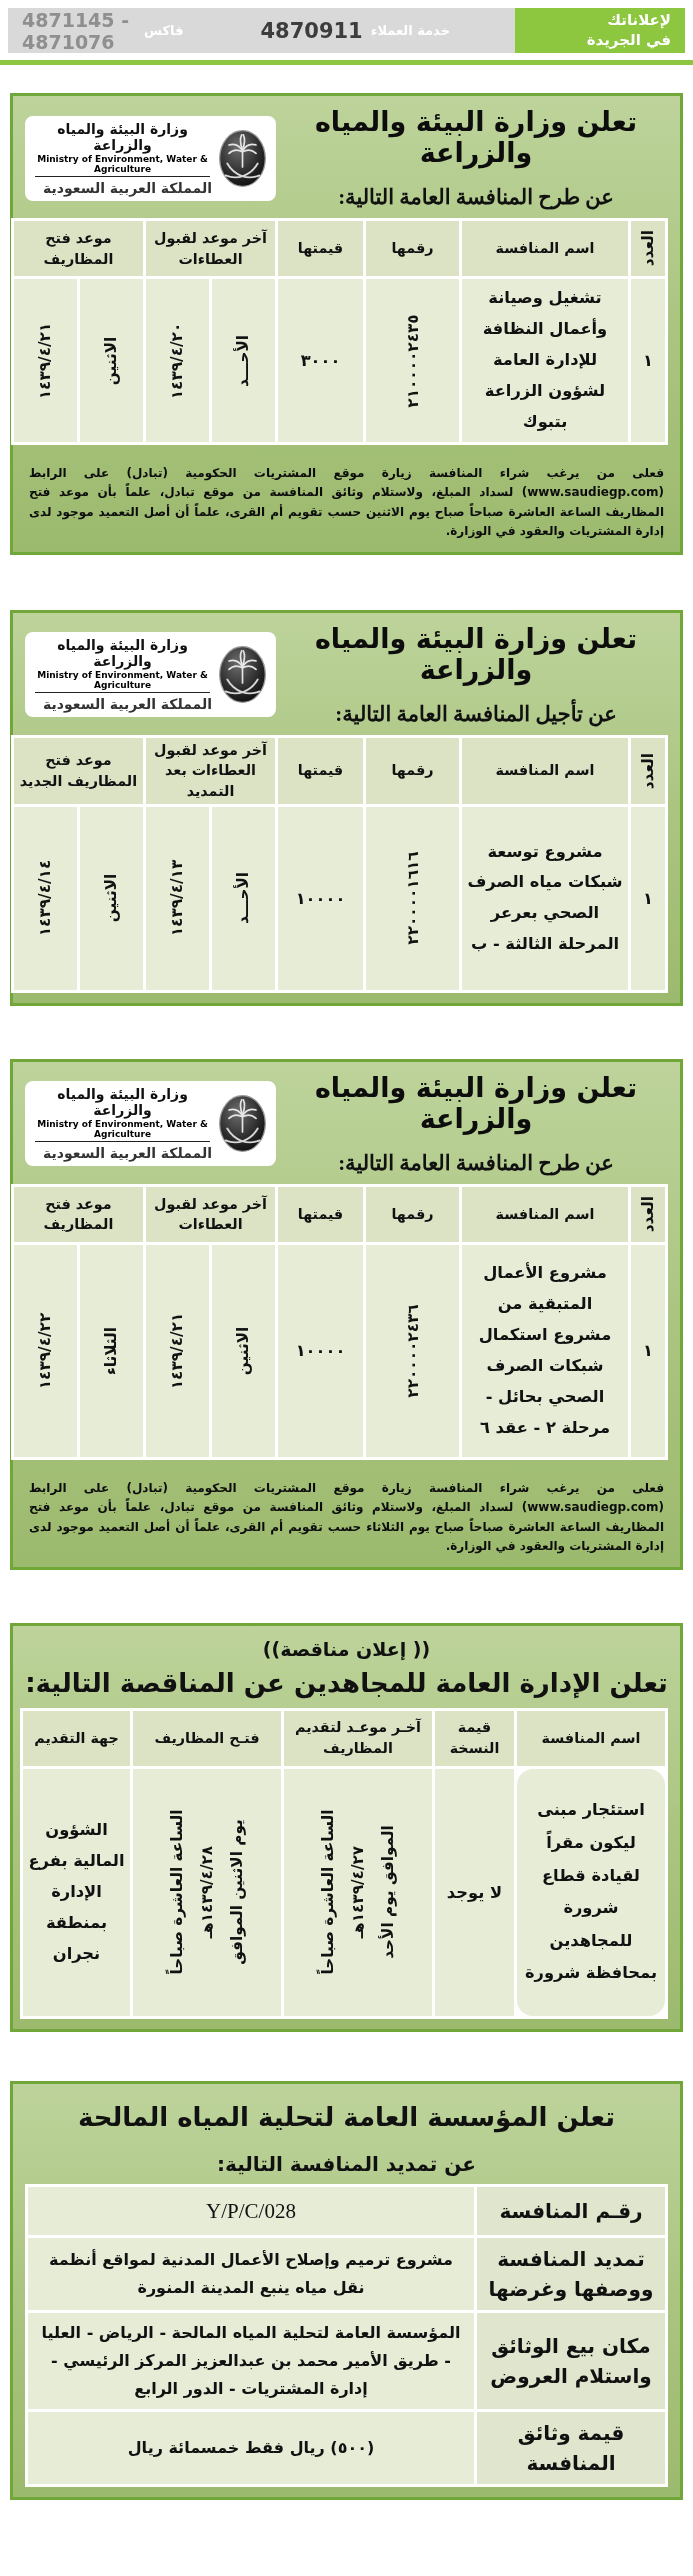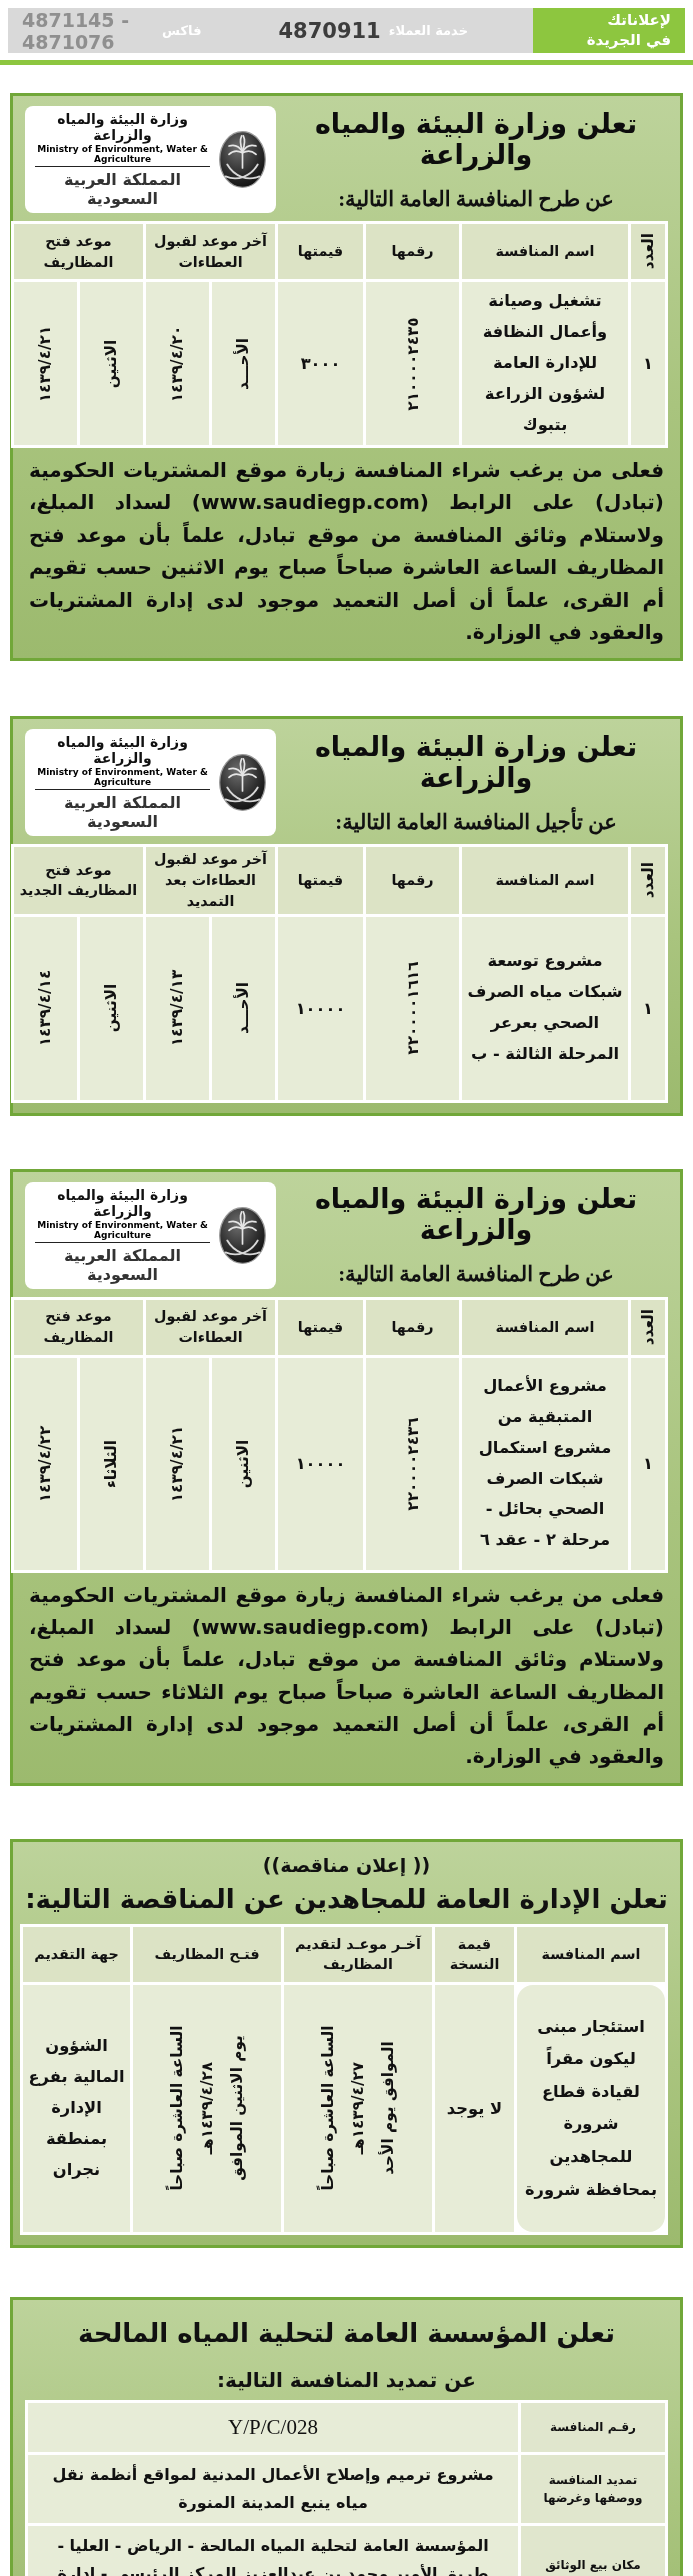--- a/index.html
+++ b/index.html
@@ -2,21 +2,21 @@
 <html lang="ar" dir="rtl"><head>
 <meta charset="utf-8">
 <style>
   * { box-sizing: border-box; margin: 0; padding: 0; }
   html,body { background:#ffffff; }
   body { width:693px; font-family:"DejaVu Sans", sans-serif; direction:rtl; color:#111; }
   .page { width:693px; height:2576px; position:relative; overflow:hidden; background:#fff; }
 
   
   .topbar { margin:8px 8px 0; height:45px; background:#d9d9d9; display:flex; align-items:stretch; }
-  .adbox { width:152px; background:#8dc63f; color:#fff; font-weight:bold; font-size:15px;
+  .adbox { width:170px; background:#8dc63f; color:#fff; font-weight:bold; font-size:15px;
            line-height:1.3; display:flex; flex-direction:column; justify-content:center;
            padding-right:14px; text-align:right; }
   .baritems { flex:1; display:flex; align-items:center; padding:0 14px; }
   .service { display:flex; align-items:center; gap:8px; margin-right:51px; }
   .fax { display:flex; align-items:center; gap:8px; margin-right:77px; }
   .label-white { color:#fff; font-size:13px; font-weight:bold; white-space:nowrap; }
   .num-dark { color:#3d3d3d; font-size:21px; font-weight:bold; direction:ltr; }
   .num-gray { color:#8f8f8f; font-size:19px; font-weight:bold; direction:ltr; }
   .rule { height:5px; background:#8dc63f; margin-top:7px; }
 
@@ -28,21 +28,21 @@
   .ptitles { flex:1; text-align:center; }
   .ptitle { font-size:27px; font-weight:bold; color:#0d0d0d; }
   .psub { font-size:21px; font-weight:bold; margin-top:17px;font-family:Liberation Serif, serif; }
 
   .logobox { width:251px; background:#fff; border-radius:8px; padding:5px 8px;
              display:flex; align-items:center; gap:5px; direction:ltr; flex:none; }
   .logotext { flex:1; text-align:center; }
   .l-ar { font-size:14px; font-weight:bold; direction:rtl; }
   .l-en { font-size:9px; font-weight:bold; color:#000; margin-top:1px; }
   .logoline { height:1px; background:#222; margin:2px 2px 3px; }
-  .l-ksa { font-size:16px; font-weight:bold; color:#333; direction:rtl; }
+  .l-ksa { font-size:14px; font-weight:bold; color:#333; direction:rtl;text-align:right; }
   .emblem { width:51px; height:61px; flex:none; }
 
   
   table.grid { width:100%; border-collapse:separate; border-spacing:3px; background:#fff; table-layout:fixed; }
   .grid th { background:#dce3c5; font-size:14.3px; font-weight:bold; text-align:center;
              vertical-align:middle; padding:2px 3px; line-height:1.45; }
   .grid td { background:#e7ecd7; font-size:16.3px; font-weight:bold; text-align:center;
              vertical-align:middle; padding:2px 4px; }
   .hrow   { height:55px; }
   .hrow-t { height:63px; }
@@ -50,32 +50,32 @@
   .namecell { line-height:1.9; font-size:16px; }
   .namecell4 { line-height:2.0; font-size:16.3px;border-radius:16px; }
 
   
   .v { display:flex; align-items:center; justify-content:center; }
   .vh48{height:47px}.vh150{height:148px}.vh170{height:168px}.vh200{height:197px}
   .vt { white-space:nowrap; transform:rotate(-90deg); font-weight:bold; font-size:15.3px; }
   .vgroup { display:flex; direction:rtl; justify-content:center; align-items:center; height:232px; }
   .vgroup .vcol { width:30px; height:100%; display:flex; align-items:center; justify-content:center; }
 
-  .pfoot { font-size:20px; font-weight:bold; line-height:1.62; text-align:justify;
-           margin-top:6px; padding:0 4px; color:#0d0d0d; }
+  .pfoot { font-size:12px; font-weight:bold; line-height:1.62; text-align:justify;
+           margin-top:19px; padding:0 4px; color:#0d0d0d; }
 
   
   .small-title { text-align:center; font-size:19px; font-weight:bold; margin-top:2px; }
   .big-title { text-align:center; font-size:26px; font-weight:bold; margin:8px 0 10px; }
 
   
   .b5-title { text-align:center; font-size:26px; font-weight:bold; margin-top:8px; }
   .b5-sub { text-align:center; font-size:20px; font-weight:bold; margin:20px 0 8px; }
   table.kv { width:100%; border-collapse:separate; border-spacing:3px; background:#fff; table-layout:fixed; }
-  .kv th { background:#e0e6cd; width:144px; font-size:12px; font-weight:bold; text-align:center;
+  .kv th { background:#e0e6cd; width:188px; font-size:20px; font-weight:bold; text-align:center;
            vertical-align:middle; padding:6px 4px; line-height:1.5; }
   .kv td { background:#e7ecd7; font-size:16px; font-weight:bold; text-align:center;
            vertical-align:middle; padding:6px 8px; line-height:1.75; }
   .kv td.serif { font-family:"Liberation Serif", serif; font-size:21px; font-weight:normal; direction:ltr;margin-left:36px; }
 </style>
 </head>
 <body>
 
 <svg width="0" height="0" style="position:absolute" aria-hidden="true">
   <defs>

